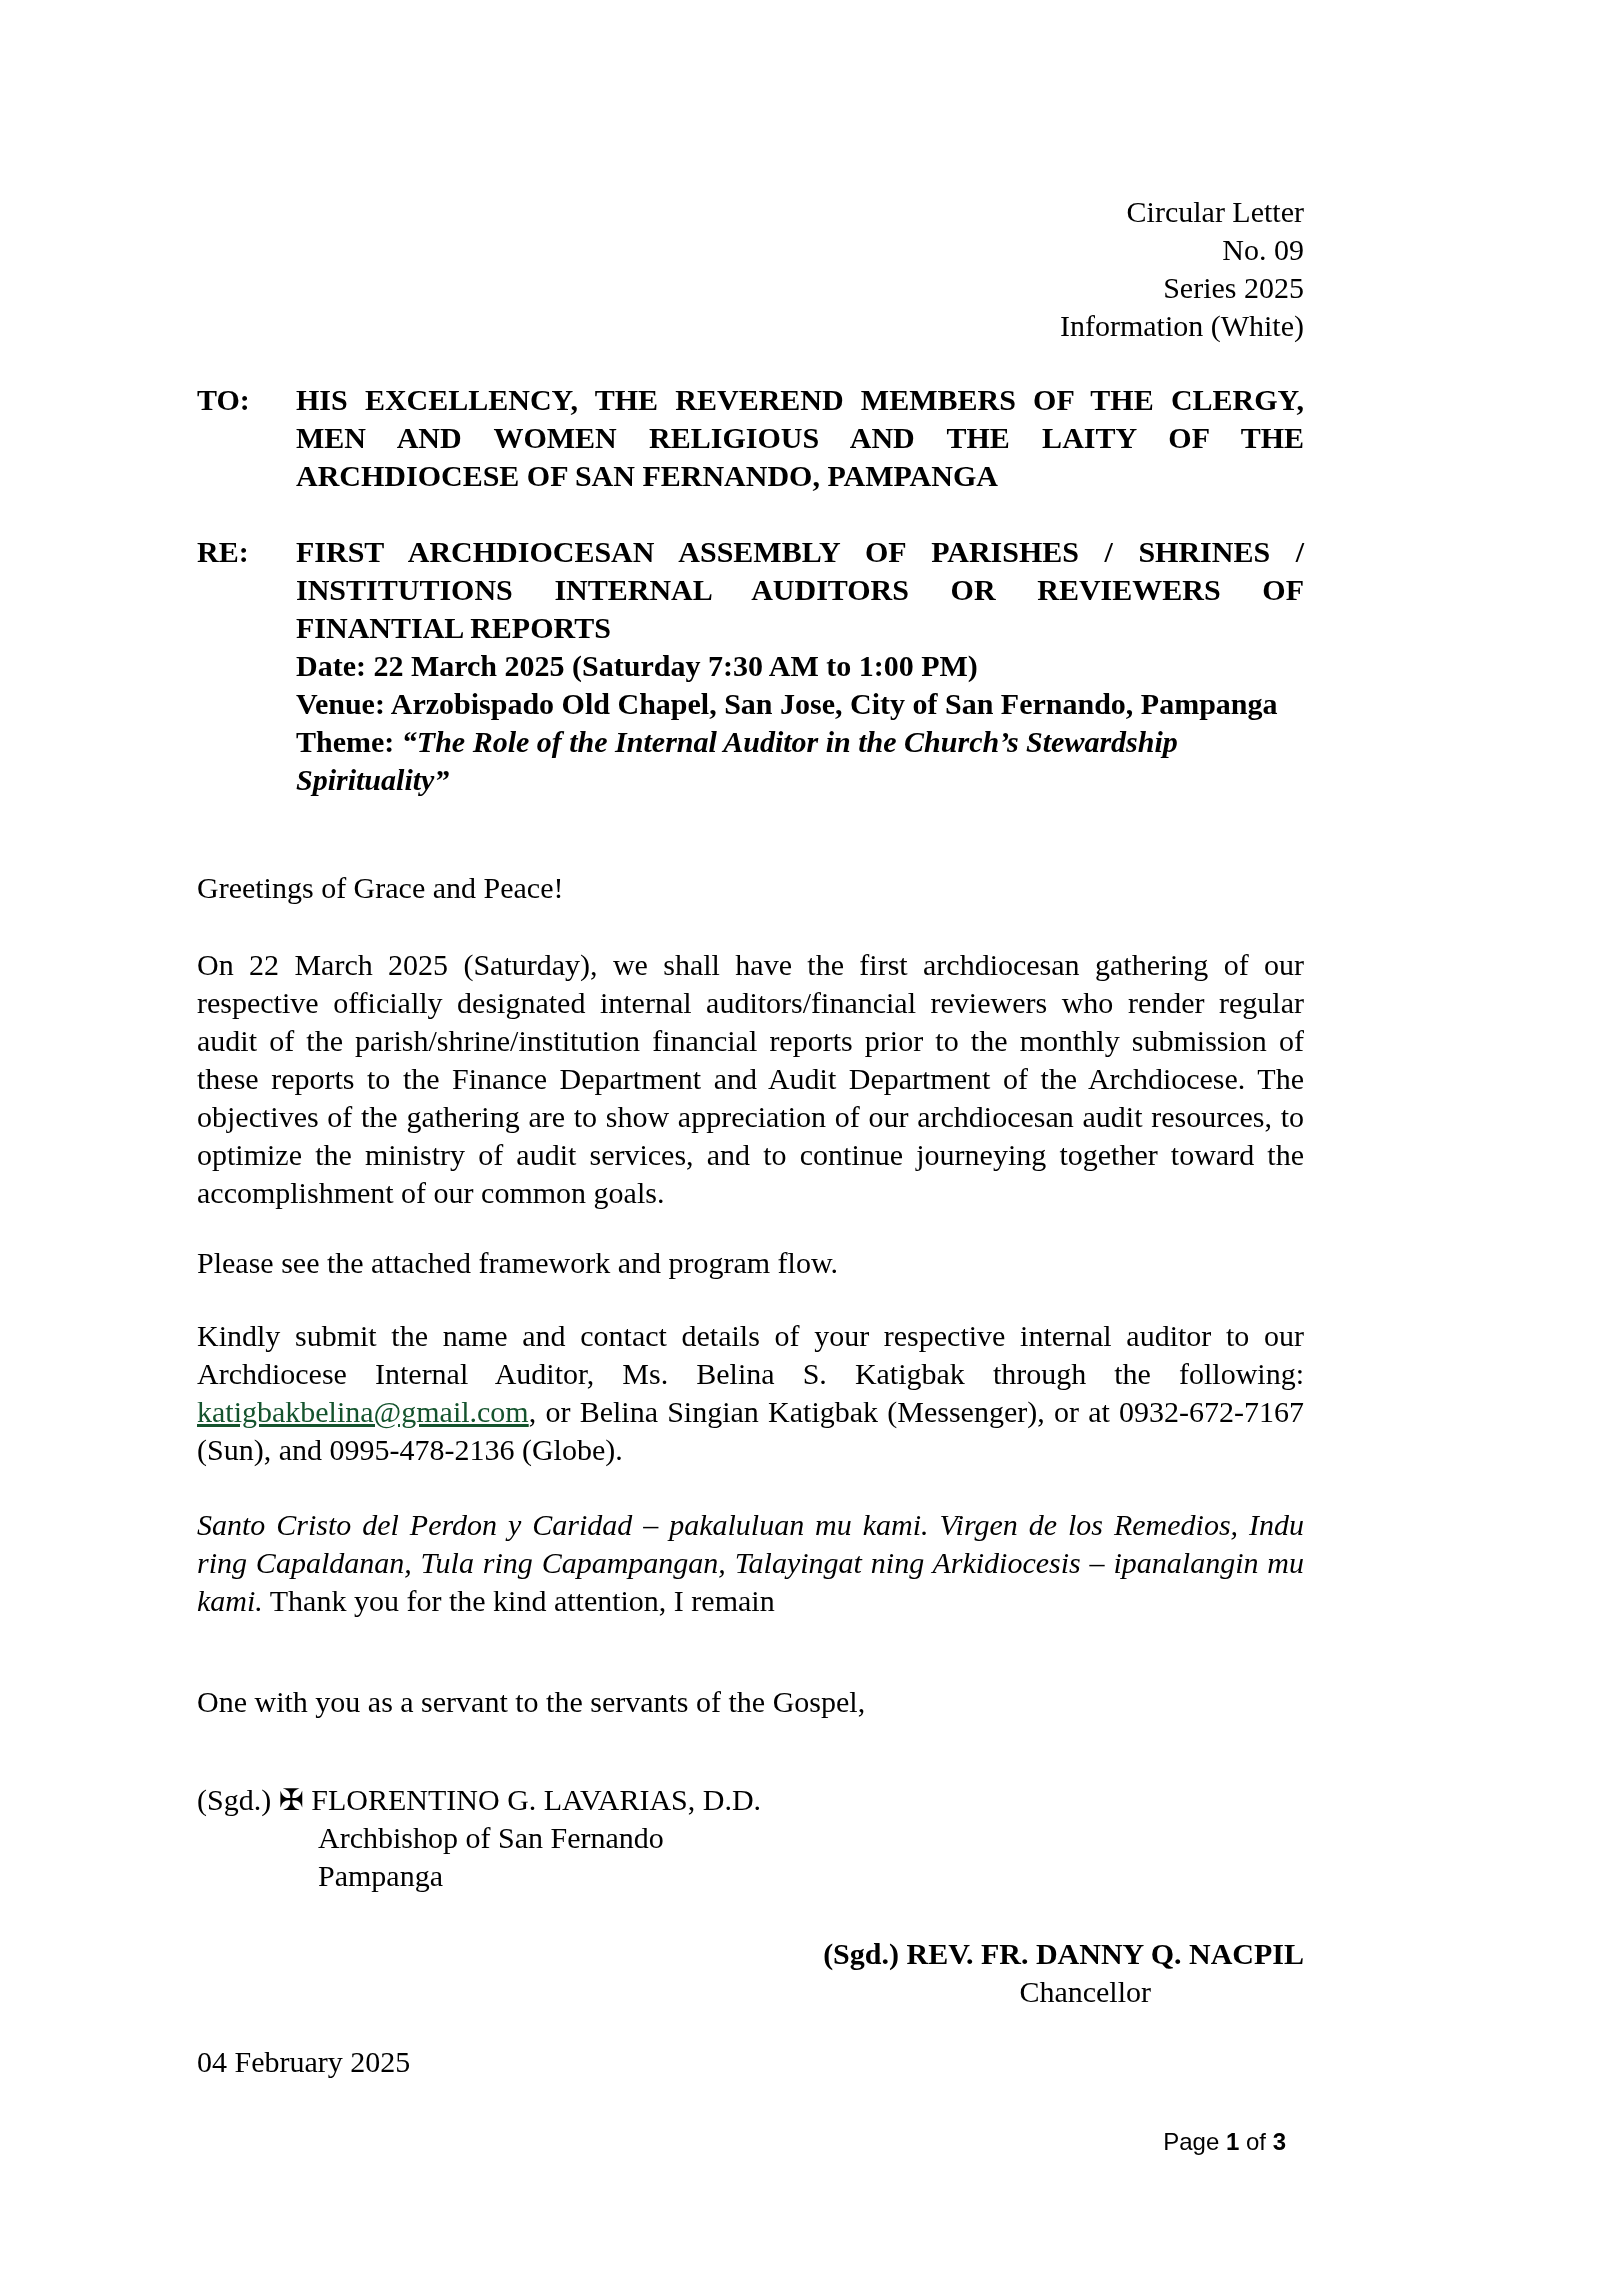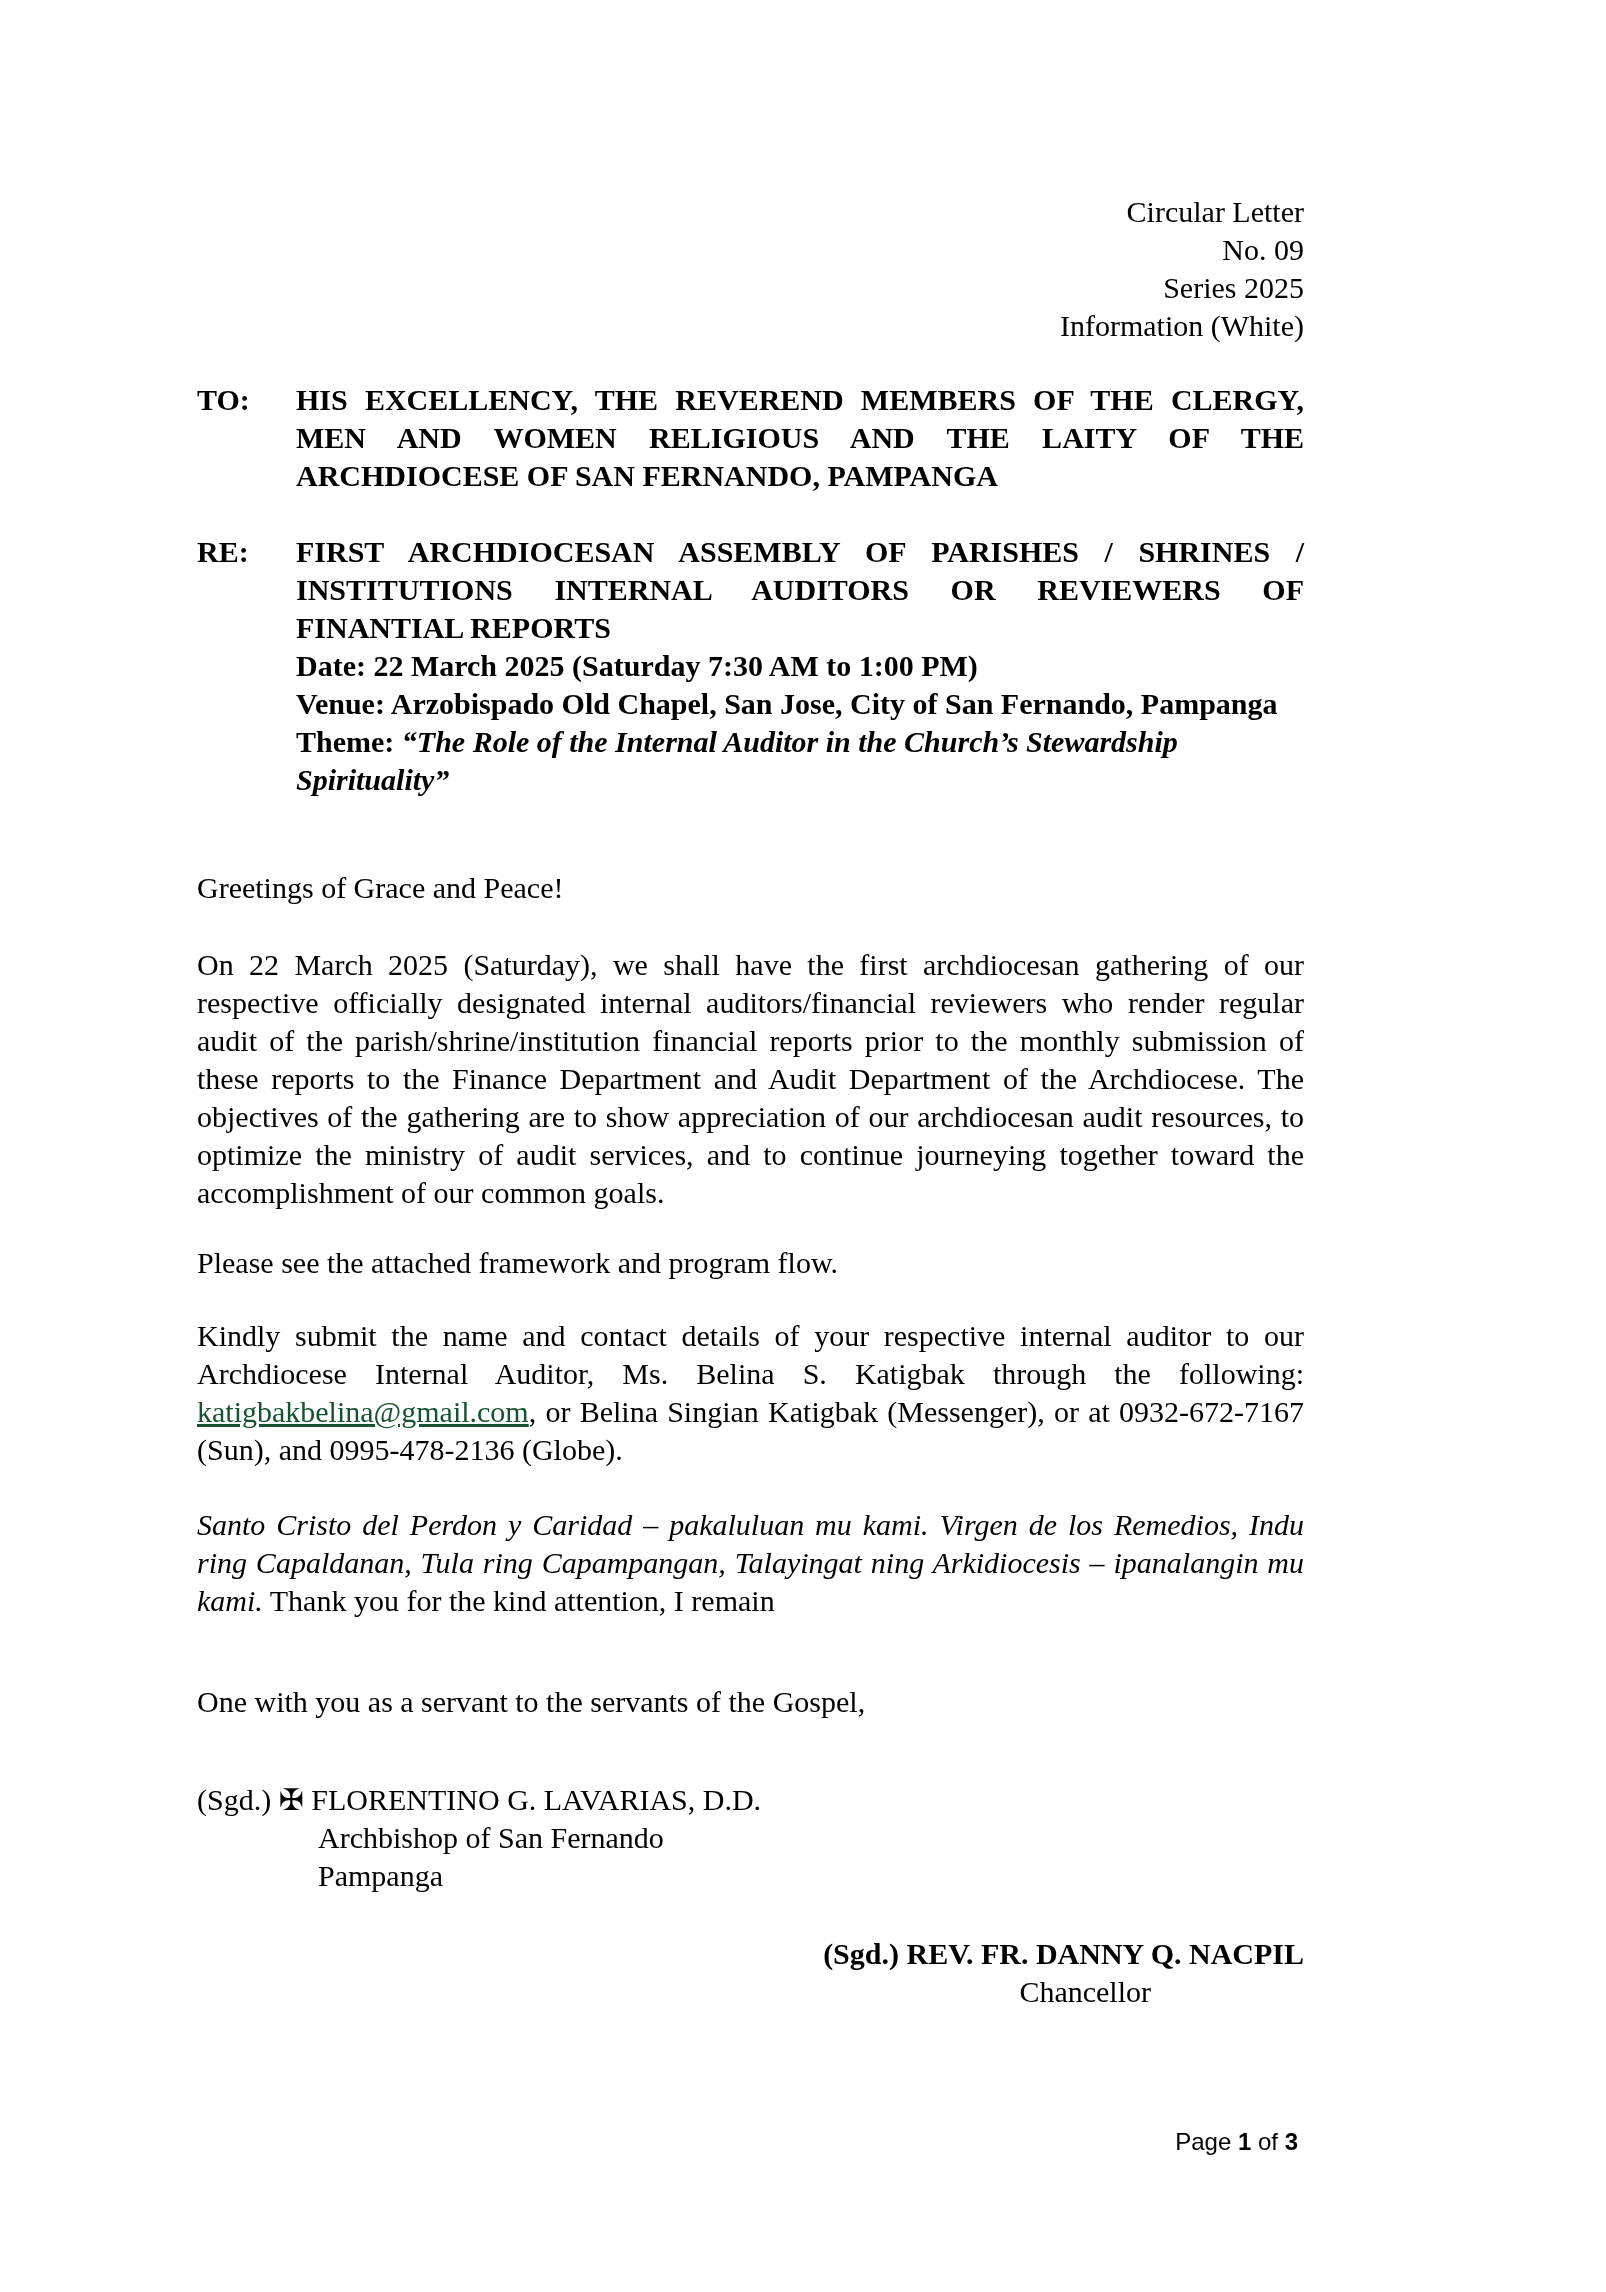--- a/index.html
+++ b/index.html
@@ -42,21 +42,21 @@
   .sig2-name { font-weight: bold; }
   .sig2-title { padding-right: 153px; }
 
   .date-issued { margin-top: 32px; }
 
   .email-link { color: #14532d; text-decoration: underline; }
 
   .page-footer {
     position: absolute;
     top: 2127px;
-    right: 182px;
+    right: 194px;
     font-family: "Liberation Sans", "DejaVu Sans", sans-serif;
     font-size: 24px;
     line-height: 29.6px;
   }
   p, div { margin: 0; }
 </style>
 </head>
 <body>
 
 <div class="page">
@@ -104,17 +104,18 @@
     </div>
     <div class="sig1-indent">Archbishop of San Fernando</div>
     <div class="sig1-indent">Pampanga</div>
   </div>
 
   <div class="sig2">
     <div class="sig2-name">(Sgd.) REV. FR. DANNY Q. NACPIL</div>
     <div class="sig2-title">Chancellor</div>
   </div>
 
+  <div class="date-issued">04 February 2025</div>
 
   <div class="page-footer"><span>Page </span><span class="bold">1</span><span> of </span><span class="bold">3</span></div>
 
 </div>
 
 
 </body></html>

